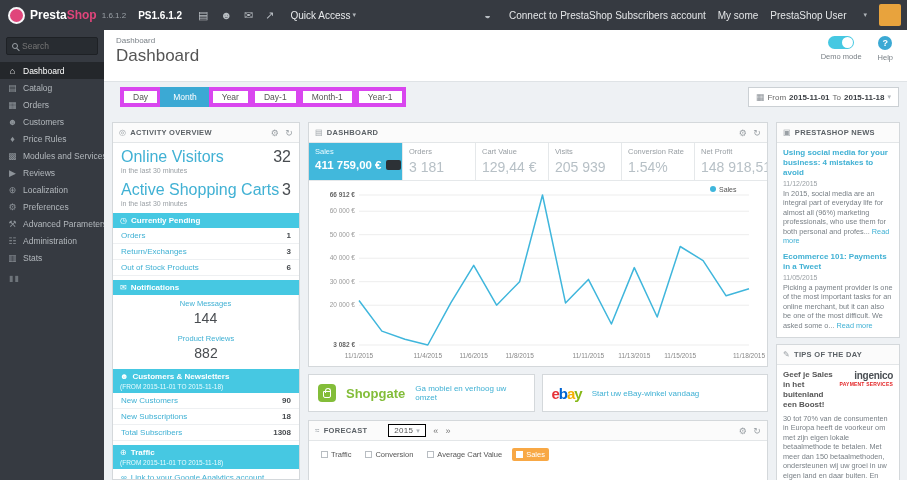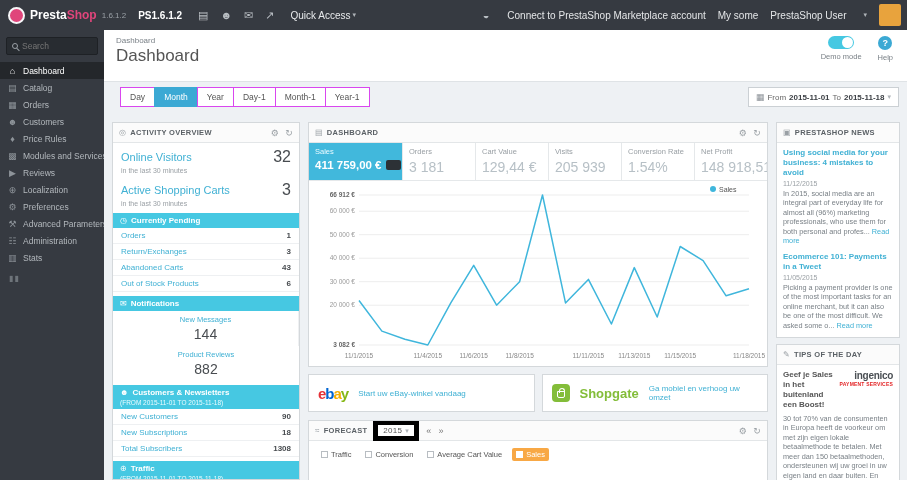--- a/index.html
+++ b/index.html
@@ -42,38 +42,38 @@
 .page-head h1{font-size:17px;font-weight:normal;color:#555;padding:1px 0 0 12px;}
 .head-tools{position:absolute;right:14px;top:6px;display:flex;gap:16px;}
 .tool{display:flex;flex-direction:column;align-items:center;gap:3px;}
 .toggle{width:26px;height:13px;border-radius:7px;background:var(--banner,#46c8e2);position:relative;cursor:pointer;display:inline-block;}
 .toggle .knob{position:absolute;right:1px;top:1px;width:11px;height:11px;border-radius:50%;background:#fff;}
 .help-circle{width:14px;height:14px;border-radius:50%;background:var(--accent,#3ba9d4);color:#fff;font-size:9px;font-weight:bold;display:flex;align-items:center;justify-content:center;cursor:pointer;}
 .tool-label{font-size:7.5px;color:#7a8187;}
 
 .toolbar{position:absolute;top:56px;left:16px;right:8px;height:22px;display:flex;justify-content:space-between;align-items:center;}
 .range-group{display:flex;}
-.range-group button{height:20px;padding:0 9px;font-size:8.5px;color:#555;background:#fff;border:1px solid #d946ef;margin-left:-1px;cursor:pointer;font-family:"Liberation Sans",sans-serif;}
+.range-group button{height:20px;padding:0 9px;font-size:8.5px;color:#555;background:#fff;border:4px solid #d946ef;margin-left:-1px;cursor:pointer;font-family:"Liberation Sans",sans-serif;}
 .range-group button:first-child{margin-left:0;}
 .range-group button.active{background:var(--accent,#3ba9d4);border-color:var(--accent,#3ba9d4);color:#fff;}
 .date-box{height:20px;background:#fff;border:1px solid #cbd0d4;display:flex;align-items:center;gap:3px;padding:0 7px;font-size:8px;color:#666;cursor:pointer;}
 .date-box b{color:#3b3f44;}
 .date-box .cal{font-size:9px;color:#8d9399;}
 
 
 .panel{position:absolute;background:#fff;border:1px solid #d4d8db;overflow:hidden;}
 .panel-head{height:20px;display:flex;align-items:center;gap:4px;padding:0 6px;background:#fbfbfb;border-bottom:1px solid #e3e6e8;font-size:7.5px;font-weight:bold;color:#5b6166;letter-spacing:.3px;}
 .panel-head .p-ico{color:#9aa0a5;font-size:8px;font-weight:normal;}
 .panel-tools{margin-left:auto;display:flex;gap:6px;color:#9aa0a5;font-size:9px;font-weight:normal;}
 .panel-tools span{cursor:pointer;}
 
 .panel.activity{left:8px;top:92px;width:188px;height:358px;}
 .stat{padding:5px 8px 2px;}
 .stat-top{display:flex;justify-content:space-between;align-items:center;}
-.stat-top .s-label{color:var(--link,#41b1d4);font-size:11px;cursor:pointer;}
+.stat-top .s-label{color:var(--link,#41b1d4);font-size:16px;cursor:pointer;}
 .stat-top .s-value{color:#484c50;font-size:16px;}
 .stat .s-sub{font-size:7px;color:#9aa0a5;margin-top:1px;}
 .banner{background:var(--banner,#46c8e2);color:#fff;font-size:8px;font-weight:bold;padding:3px 7px;display:flex;align-items:center;gap:4px;margin-top:4px;}
 .banner .b-ico{font-size:8px;font-weight:normal;}
 .banner-sub{background:var(--banner,#46c8e2);color:#eafcff;font-size:6.5px;font-weight:normal;padding:0 7px 3px;margin-top:-1px;}
 .a-row{display:flex;justify-content:space-between;align-items:center;padding:3px 8px;border-bottom:1px solid #eef0f2;font-size:8px;}
 .a-row .r-label{color:var(--link,#41b1d4);cursor:pointer;}
 .a-row .r-value{color:#484c50;font-weight:bold;}
 .notif-cols{display:flex;flex-direction:column;}
 .notif-col{flex:1;text-align:center;padding:4px 2px;border-right:1px solid #eef0f2;}
@@ -100,21 +100,21 @@
 .sg-bag::before{content:"";position:absolute;left:1px;top:-4px;width:4px;height:4px;border:1.5px solid #fff;border-bottom:none;border-radius:3px 3px 0 0;}
 .sg-name{color:var(--shopgate-green,#83bd39);font-size:13px;font-weight:bold;}
 .ad-link{font-size:8px;color:var(--link,#41b1d4);cursor:pointer;}
 .ebay-logo{font-size:15px;font-weight:bold;letter-spacing:-1px;flex:0 0 auto;}
 .ebay-logo .e1{color:var(--ebay-red,#e53238);}
 .ebay-logo .e2{color:var(--ebay-blue,#0064d2);}
 .ebay-logo .e3{color:var(--ebay-yellow,#f5af02);}
 .ebay-logo .e4{color:var(--ebay-green,#86b817);}
 
 .panel.forecast{left:204px;top:390px;width:460px;height:70px;}
-.year-box{background:#fff;border:5px solid #000000;font-size:8px;font-weight:normal;color:#555;padding:1px 5px;display:flex;align-items:center;gap:3px;margin-left:2px;cursor:pointer;}
+.year-box{background:#fff;border:1px solid #000000;font-size:8px;font-weight:normal;color:#555;padding:1px 5px;display:flex;align-items:center;gap:3px;margin-left:17px;cursor:pointer;}
 .fc-nav{font-size:9px;color:#777;cursor:pointer;font-weight:normal;margin-left:3px;}
 .fc-legend{display:flex;gap:6px;padding:7px 8px;align-items:center;}
 .fc-item{display:flex;align-items:center;gap:3px;font-size:7.5px;color:#555;cursor:pointer;padding:2px 4px;}
 .fc-box{width:7px;height:7px;border:1px solid #b8bdc2;background:#fff;display:inline-block;}
 .fc-item.active{background:var(--orange,#f8a845);color:#fff;border-radius:2px;}
 .fc-item.active .fc-box{border-color:#fff;}
 
 .panel.news{left:672px;top:92px;width:124px;height:216px;}
 .news-body{padding:5px 6px;}
 .article{margin-bottom:6px;}
@@ -146,21 +146,21 @@
   <span class="tb-icon">▤</span>
   <span class="tb-icon">☻</span>
   <span class="tb-icon">✉</span>
   <span class="tb-icon">↗</span>
   <div class="quick-access">
     <span>Quick Access</span>
     <span class="caret">▾</span>
   </div>
   <div class="tb-right">
     <span class="tb-icon">◒</span>
-    <a>Connect to PrestaShop Marketplace account</a>
+    <a>Connect to PrestaShop Subscribers account</a>
     <a>My some</a>
     <div class="user-menu">
       <span>PrestaShop User</span>
       <span class="caret">▾</span>
     </div>
     <span class="avatar"></span>
   </div>
 </header>
 
 <nav class="sidebar">
@@ -287,24 +287,20 @@
       <span class="b-ico">◷</span>
       <span>Currently Pending</span>
     </div>
     <div class="a-row">
         <span class="r-label">Orders</span>
         <span class="r-value">1</span>
       </div>
     <div class="a-row">
         <span class="r-label">Return/Exchanges</span>
         <span class="r-value">3</span>
-      </div>
-    <div class="a-row">
-        <span class="r-label">Abandoned Carts</span>
-        <span class="r-value">43</span>
       </div>
     <div class="a-row">
         <span class="r-label">Out of Stock Products</span>
         <span class="r-value">6</span>
       </div>
 
     <div class="banner">
       <span class="b-ico">✉</span>
       <span>Notifications</span>
     </div>
@@ -410,29 +406,29 @@
         <text x="371.2" y="177" text-anchor="middle" font-size="6.5" fill="#888" font-family="Liberation Sans, sans-serif">11/15/2015</text>
         <text x="440.0" y="177" text-anchor="middle" font-size="6.5" fill="#888" font-family="Liberation Sans, sans-serif">11/18/2015</text>
         <polyline fill="none" stroke="#3fb6dc" stroke-width="1.5" stroke-linejoin="round" points="50.0,119.5 72.9,150.1 95.9,158.3 118.8,164.0 141.8,121.9 164.7,84.3 187.6,124.2 210.6,100.7 233.5,14.0 256.5,121.9 279.4,98.4 302.4,143.0 325.3,86.6 348.2,136.0 371.2,65.5 394.1,79.6 417.1,114.8 440.0,107.8"></polyline>
         <circle cx="404" cy="8" r="3" fill="#3fb6dc"></circle>
         <text x="410" y="10.5" font-size="7" fill="#555" font-family="Liberation Sans, sans-serif">Sales</text>
       </svg>
   </section>
 
   <div class="ads">
     <div class="ad-card">
-      <span class="ebay-logo"><span class="e1">e</span><span class="e2">b</span><span class="e3">a</span><span class="e4">y</span></span>
-      <span class="ad-link">Start uw eBay-winkel vandaag</span>
-    </div>
-    <div class="ad-card">
       <span class="sg-box">
           <span class="sg-bag"></span>
         </span>
       <span class="sg-name">Shopgate</span>
       <span class="ad-link">Ga mobiel en verhoog uw omzet</span>
+    </div>
+    <div class="ad-card">
+      <span class="ebay-logo"><span class="e1">e</span><span class="e2">b</span><span class="e3">a</span><span class="e4">y</span></span>
+      <span class="ad-link">Start uw eBay-winkel vandaag</span>
     </div>
   </div>
 
   <section class="panel forecast">
     <div class="panel-head">
       <span class="p-ico">≈</span>
       <span>FORECAST</span>
       <span class="year-box">
         <span>2015</span>
         <span class="caret">▾</span>

